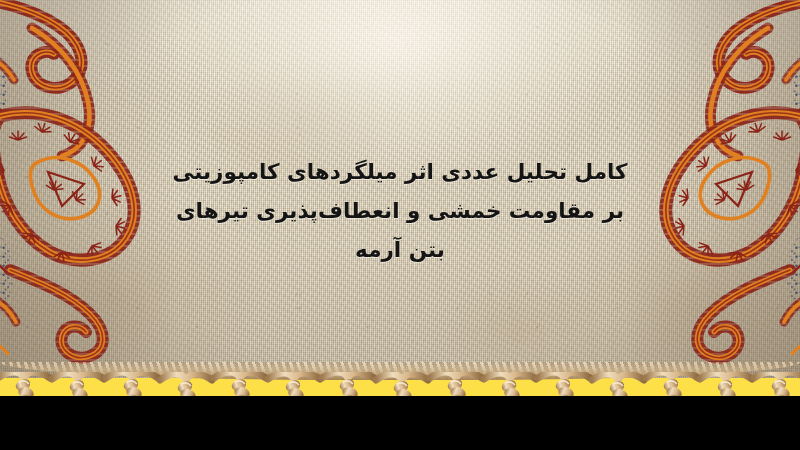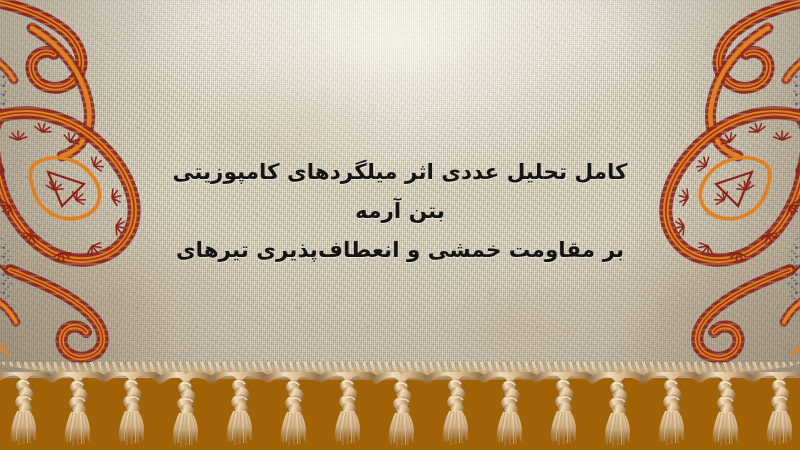--- a/index.html
+++ b/index.html
@@ -4,23 +4,23 @@
 <title>Termeh Title Card</title>
 <style>
   html, body {
     margin: 0;
     padding: 0;
     background: #000;
   }
   #stage {
     position: relative;
     width: 800px;
-    height: 450px;
+    height: 396px;
     overflow: hidden;
-    background: #a16207;
+    background: #fde047;
     font-family: "DejaVu Sans", sans-serif;
   }
 
   
   .cloth {
     position: absolute;
     left: 0; top: 0;
     width: 800px;
     height: 378px;
     background-color: #e3d8c2;
@@ -400,17 +400,17 @@
         <use href="#tassel" x="618" y="6"></use>
         <use href="#tassel" x="672" y="4"></use>
         <use href="#tassel" x="726" y="5"></use>
         <use href="#tassel" x="780" y="4"></use>
       </g>
     </svg>
   </div>
 
   <div class="title-block">
     <div class="title-line">کامل تحلیل عددی اثر میلگردهای کامپوزیتی</div>
+    <div class="title-line">بر مقاومت خمشی و انعطاف‌پذیری تیرهای</div>
     <div class="title-line">بتن آرمه</div>
-    <div class="title-line">بر مقاومت خمشی و انعطاف‌پذیری تیرهای</div>
   </div>
 
 </div>
 
 </body></html>

